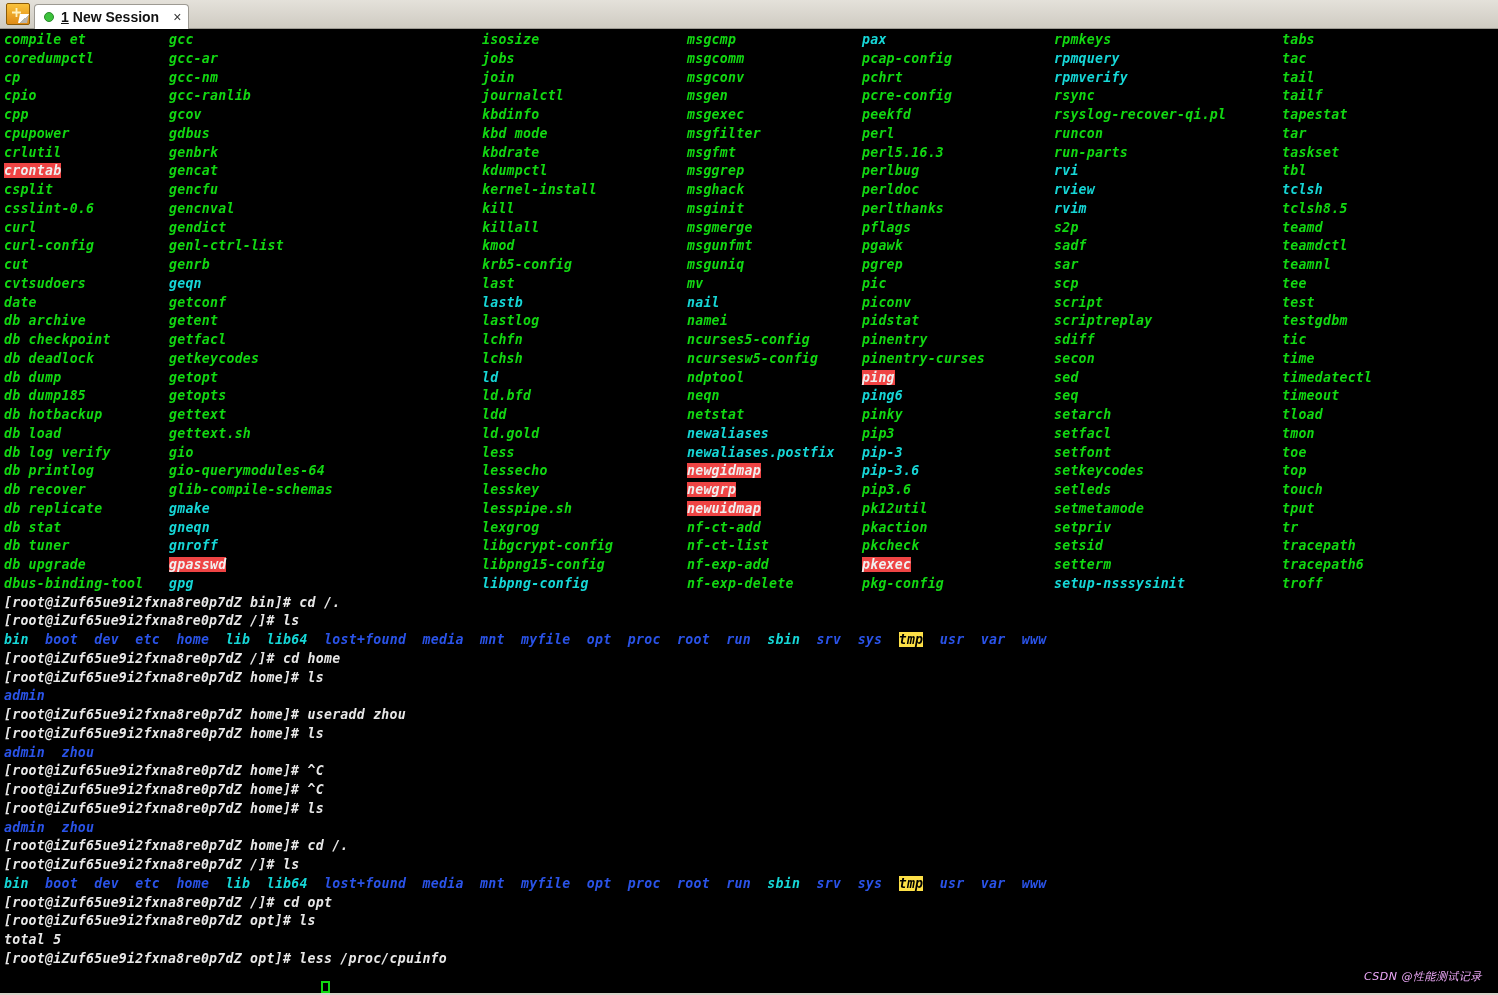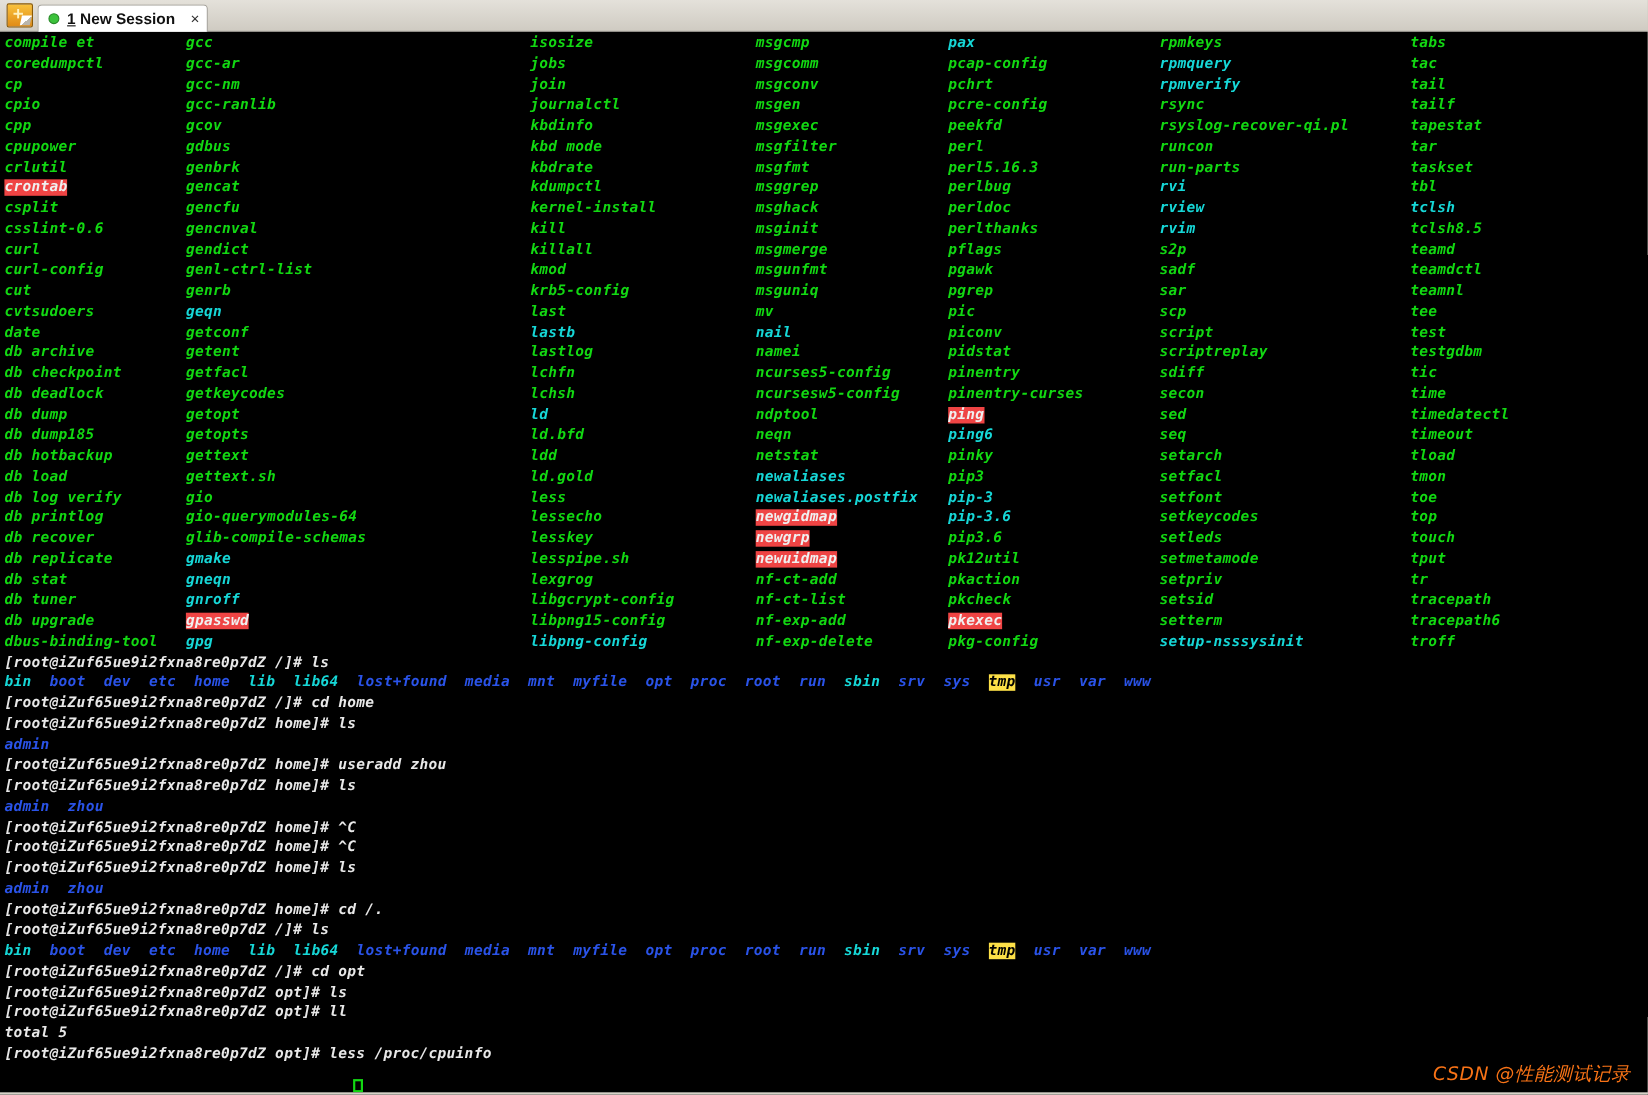--- a/index.html
+++ b/index.html
@@ -114,23 +114,23 @@
   .b  { color: #2a53e8; }            
   .w  { color: #e8e8e8; font-weight: bold; }  
   .setuid { background: #ef4444; color: #f0f0f0; }
   .sticky { background: #fde047; color: #000000; }
   .blank { color: transparent; }
 
   #watermark {
     position: absolute;
     right: 16px;
     bottom: 6px;
-    color: #f97316;
+    color: #f0abfc;
     font-family: "DejaVu Sans", sans-serif;
-    font-size: 17px;
+    font-size: 11px;
     font-weight: normal;
     letter-spacing: 0.5px;
   }
   #cursor {
     position: absolute;
     left: 321px;
     bottom: 0px;
     width: 9px;
     height: 12px;
     border: 2px solid #12d812;
@@ -155,37 +155,37 @@
     <div id="cols">
         <div class="col"><div class="row"><span class="g">compile et</span></div><div class="row"><span class="g">coredumpctl</span></div><div class="row"><span class="g">cp</span></div><div class="row"><span class="g">cpio</span></div><div class="row"><span class="g">cpp</span></div><div class="row"><span class="g">cpupower</span></div><div class="row"><span class="g">crlutil</span></div><div class="row"><span class="g setuid">crontab</span></div><div class="row"><span class="g">csplit</span></div><div class="row"><span class="g">csslint-0.6</span></div><div class="row"><span class="g">curl</span></div><div class="row"><span class="g">curl-config</span></div><div class="row"><span class="g">cut</span></div><div class="row"><span class="g">cvtsudoers</span></div><div class="row"><span class="g">date</span></div><div class="row"><span class="g">db archive</span></div><div class="row"><span class="g">db checkpoint</span></div><div class="row"><span class="g">db deadlock</span></div><div class="row"><span class="g">db dump</span></div><div class="row"><span class="g">db dump185</span></div><div class="row"><span class="g">db hotbackup</span></div><div class="row"><span class="g">db load</span></div><div class="row"><span class="g">db log verify</span></div><div class="row"><span class="g">db printlog</span></div><div class="row"><span class="g">db recover</span></div><div class="row"><span class="g">db replicate</span></div><div class="row"><span class="g">db stat</span></div><div class="row"><span class="g">db tuner</span></div><div class="row"><span class="g">db upgrade</span></div><div class="row"><span class="g">dbus-binding-tool</span></div></div>
         <div class="col"><div class="row"><span class="g">gcc</span></div><div class="row"><span class="g">gcc-ar</span></div><div class="row"><span class="g">gcc-nm</span></div><div class="row"><span class="g">gcc-ranlib</span></div><div class="row"><span class="g">gcov</span></div><div class="row"><span class="g">gdbus</span></div><div class="row"><span class="g">genbrk</span></div><div class="row"><span class="g">gencat</span></div><div class="row"><span class="g">gencfu</span></div><div class="row"><span class="g">gencnval</span></div><div class="row"><span class="g">gendict</span></div><div class="row"><span class="g">genl-ctrl-list</span></div><div class="row"><span class="g">genrb</span></div><div class="row"><span class="c">geqn</span></div><div class="row"><span class="g">getconf</span></div><div class="row"><span class="g">getent</span></div><div class="row"><span class="g">getfacl</span></div><div class="row"><span class="g">getkeycodes</span></div><div class="row"><span class="g">getopt</span></div><div class="row"><span class="g">getopts</span></div><div class="row"><span class="g">gettext</span></div><div class="row"><span class="g">gettext.sh</span></div><div class="row"><span class="g">gio</span></div><div class="row"><span class="g">gio-querymodules-64</span></div><div class="row"><span class="g">glib-compile-schemas</span></div><div class="row"><span class="c">gmake</span></div><div class="row"><span class="c">gneqn</span></div><div class="row"><span class="c">gnroff</span></div><div class="row"><span class="g setuid">gpasswd</span></div><div class="row"><span class="c">gpg</span></div></div>
         <div class="col"><div class="row"><span class="g">isosize</span></div><div class="row"><span class="g">jobs</span></div><div class="row"><span class="g">join</span></div><div class="row"><span class="g">journalctl</span></div><div class="row"><span class="g">kbdinfo</span></div><div class="row"><span class="g">kbd mode</span></div><div class="row"><span class="g">kbdrate</span></div><div class="row"><span class="g">kdumpctl</span></div><div class="row"><span class="g">kernel-install</span></div><div class="row"><span class="g">kill</span></div><div class="row"><span class="g">killall</span></div><div class="row"><span class="g">kmod</span></div><div class="row"><span class="g">krb5-config</span></div><div class="row"><span class="g">last</span></div><div class="row"><span class="c">lastb</span></div><div class="row"><span class="g">lastlog</span></div><div class="row"><span class="g">lchfn</span></div><div class="row"><span class="g">lchsh</span></div><div class="row"><span class="c">ld</span></div><div class="row"><span class="g">ld.bfd</span></div><div class="row"><span class="g">ldd</span></div><div class="row"><span class="g">ld.gold</span></div><div class="row"><span class="g">less</span></div><div class="row"><span class="g">lessecho</span></div><div class="row"><span class="g">lesskey</span></div><div class="row"><span class="g">lesspipe.sh</span></div><div class="row"><span class="g">lexgrog</span></div><div class="row"><span class="g">libgcrypt-config</span></div><div class="row"><span class="g">libpng15-config</span></div><div class="row"><span class="c">libpng-config</span></div></div>
         <div class="col"><div class="row"><span class="g">msgcmp</span></div><div class="row"><span class="g">msgcomm</span></div><div class="row"><span class="g">msgconv</span></div><div class="row"><span class="g">msgen</span></div><div class="row"><span class="g">msgexec</span></div><div class="row"><span class="g">msgfilter</span></div><div class="row"><span class="g">msgfmt</span></div><div class="row"><span class="g">msggrep</span></div><div class="row"><span class="g">msghack</span></div><div class="row"><span class="g">msginit</span></div><div class="row"><span class="g">msgmerge</span></div><div class="row"><span class="g">msgunfmt</span></div><div class="row"><span class="g">msguniq</span></div><div class="row"><span class="g">mv</span></div><div class="row"><span class="c">nail</span></div><div class="row"><span class="g">namei</span></div><div class="row"><span class="g">ncurses5-config</span></div><div class="row"><span class="g">ncursesw5-config</span></div><div class="row"><span class="g">ndptool</span></div><div class="row"><span class="g">neqn</span></div><div class="row"><span class="g">netstat</span></div><div class="row"><span class="c">newaliases</span></div><div class="row"><span class="c">newaliases.postfix</span></div><div class="row"><span class="g setuid">newgidmap</span></div><div class="row"><span class="g setuid">newgrp</span></div><div class="row"><span class="g setuid">newuidmap</span></div><div class="row"><span class="g">nf-ct-add</span></div><div class="row"><span class="g">nf-ct-list</span></div><div class="row"><span class="g">nf-exp-add</span></div><div class="row"><span class="g">nf-exp-delete</span></div></div>
         <div class="col"><div class="row"><span class="c">pax</span></div><div class="row"><span class="g">pcap-config</span></div><div class="row"><span class="g">pchrt</span></div><div class="row"><span class="g">pcre-config</span></div><div class="row"><span class="g">peekfd</span></div><div class="row"><span class="g">perl</span></div><div class="row"><span class="g">perl5.16.3</span></div><div class="row"><span class="g">perlbug</span></div><div class="row"><span class="g">perldoc</span></div><div class="row"><span class="g">perlthanks</span></div><div class="row"><span class="g">pflags</span></div><div class="row"><span class="g">pgawk</span></div><div class="row"><span class="g">pgrep</span></div><div class="row"><span class="g">pic</span></div><div class="row"><span class="g">piconv</span></div><div class="row"><span class="g">pidstat</span></div><div class="row"><span class="g">pinentry</span></div><div class="row"><span class="g">pinentry-curses</span></div><div class="row"><span class="g setuid">ping</span></div><div class="row"><span class="c">ping6</span></div><div class="row"><span class="g">pinky</span></div><div class="row"><span class="g">pip3</span></div><div class="row"><span class="c">pip-3</span></div><div class="row"><span class="c">pip-3.6</span></div><div class="row"><span class="g">pip3.6</span></div><div class="row"><span class="g">pk12util</span></div><div class="row"><span class="g">pkaction</span></div><div class="row"><span class="g">pkcheck</span></div><div class="row"><span class="g setuid">pkexec</span></div><div class="row"><span class="g">pkg-config</span></div></div>
         <div class="col"><div class="row"><span class="g">rpmkeys</span></div><div class="row"><span class="c">rpmquery</span></div><div class="row"><span class="c">rpmverify</span></div><div class="row"><span class="g">rsync</span></div><div class="row"><span class="g">rsyslog-recover-qi.pl</span></div><div class="row"><span class="g">runcon</span></div><div class="row"><span class="g">run-parts</span></div><div class="row"><span class="c">rvi</span></div><div class="row"><span class="c">rview</span></div><div class="row"><span class="c">rvim</span></div><div class="row"><span class="g">s2p</span></div><div class="row"><span class="g">sadf</span></div><div class="row"><span class="g">sar</span></div><div class="row"><span class="g">scp</span></div><div class="row"><span class="g">script</span></div><div class="row"><span class="g">scriptreplay</span></div><div class="row"><span class="g">sdiff</span></div><div class="row"><span class="g">secon</span></div><div class="row"><span class="g">sed</span></div><div class="row"><span class="g">seq</span></div><div class="row"><span class="g">setarch</span></div><div class="row"><span class="g">setfacl</span></div><div class="row"><span class="g">setfont</span></div><div class="row"><span class="g">setkeycodes</span></div><div class="row"><span class="g">setleds</span></div><div class="row"><span class="g">setmetamode</span></div><div class="row"><span class="g">setpriv</span></div><div class="row"><span class="g">setsid</span></div><div class="row"><span class="g">setterm</span></div><div class="row"><span class="c">setup-nsssysinit</span></div></div>
         <div class="col"><div class="row"><span class="g">tabs</span></div><div class="row"><span class="g">tac</span></div><div class="row"><span class="g">tail</span></div><div class="row"><span class="g">tailf</span></div><div class="row"><span class="g">tapestat</span></div><div class="row"><span class="g">tar</span></div><div class="row"><span class="g">taskset</span></div><div class="row"><span class="g">tbl</span></div><div class="row"><span class="c">tclsh</span></div><div class="row"><span class="g">tclsh8.5</span></div><div class="row"><span class="g">teamd</span></div><div class="row"><span class="g">teamdctl</span></div><div class="row"><span class="g">teamnl</span></div><div class="row"><span class="g">tee</span></div><div class="row"><span class="g">test</span></div><div class="row"><span class="g">testgdbm</span></div><div class="row"><span class="g">tic</span></div><div class="row"><span class="g">time</span></div><div class="row"><span class="g">timedatectl</span></div><div class="row"><span class="g">timeout</span></div><div class="row"><span class="g">tload</span></div><div class="row"><span class="g">tmon</span></div><div class="row"><span class="g">toe</span></div><div class="row"><span class="g">top</span></div><div class="row"><span class="g">touch</span></div><div class="row"><span class="g">tput</span></div><div class="row"><span class="g">tr</span></div><div class="row"><span class="g">tracepath</span></div><div class="row"><span class="g">tracepath6</span></div><div class="row"><span class="g">troff</span></div></div>
       </div>
     <div id="session">
+        <div class="row"><span class="w">[root@iZuf65ue9i2fxna8re0p7dZ bin]# </span><span class="w">cd /.</span></div>
         <div class="row"><span class="w">[root@iZuf65ue9i2fxna8re0p7dZ /]# </span><span class="w">ls</span></div>
         <div class="row"><span class="c">bin</span><span class="blank">  </span><span class="b">boot</span><span class="blank">  </span><span class="b">dev</span><span class="blank">  </span><span class="b">etc</span><span class="blank">  </span><span class="b">home</span><span class="blank">  </span><span class="c">lib</span><span class="blank">  </span><span class="c">lib64</span><span class="blank">  </span><span class="b">lost+found</span><span class="blank">  </span><span class="b">media</span><span class="blank">  </span><span class="b">mnt</span><span class="blank">  </span><span class="b">myfile</span><span class="blank">  </span><span class="b">opt</span><span class="blank">  </span><span class="b">proc</span><span class="blank">  </span><span class="b">root</span><span class="blank">  </span><span class="b">run</span><span class="blank">  </span><span class="c">sbin</span><span class="blank">  </span><span class="b">srv</span><span class="blank">  </span><span class="b">sys</span><span class="blank">  </span><span class="sticky">tmp</span><span class="blank">  </span><span class="b">usr</span><span class="blank">  </span><span class="b">var</span><span class="blank">  </span><span class="b">www</span></div>
         <div class="row"><span class="w">[root@iZuf65ue9i2fxna8re0p7dZ /]# </span><span class="w">cd home</span></div>
         <div class="row"><span class="w">[root@iZuf65ue9i2fxna8re0p7dZ home]# </span><span class="w">ls</span></div>
         <div class="row"><span class="b">admin</span></div>
         <div class="row"><span class="w">[root@iZuf65ue9i2fxna8re0p7dZ home]# </span><span class="w">useradd zhou</span></div>
         <div class="row"><span class="w">[root@iZuf65ue9i2fxna8re0p7dZ home]# </span><span class="w">ls</span></div>
         <div class="row"><span class="b">admin</span><span class="blank">  </span><span class="b">zhou</span></div>
         <div class="row"><span class="w">[root@iZuf65ue9i2fxna8re0p7dZ home]# </span><span class="w">^C</span></div>
         <div class="row"><span class="w">[root@iZuf65ue9i2fxna8re0p7dZ home]# </span><span class="w">^C</span></div>
         <div class="row"><span class="w">[root@iZuf65ue9i2fxna8re0p7dZ home]# </span><span class="w">ls</span></div>
         <div class="row"><span class="b">admin</span><span class="blank">  </span><span class="b">zhou</span></div>
         <div class="row"><span class="w">[root@iZuf65ue9i2fxna8re0p7dZ home]# </span><span class="w">cd /.</span></div>
         <div class="row"><span class="w">[root@iZuf65ue9i2fxna8re0p7dZ /]# </span><span class="w">ls</span></div>
         <div class="row"><span class="c">bin</span><span class="blank">  </span><span class="b">boot</span><span class="blank">  </span><span class="b">dev</span><span class="blank">  </span><span class="b">etc</span><span class="blank">  </span><span class="b">home</span><span class="blank">  </span><span class="c">lib</span><span class="blank">  </span><span class="c">lib64</span><span class="blank">  </span><span class="b">lost+found</span><span class="blank">  </span><span class="b">media</span><span class="blank">  </span><span class="b">mnt</span><span class="blank">  </span><span class="b">myfile</span><span class="blank">  </span><span class="b">opt</span><span class="blank">  </span><span class="b">proc</span><span class="blank">  </span><span class="b">root</span><span class="blank">  </span><span class="b">run</span><span class="blank">  </span><span class="c">sbin</span><span class="blank">  </span><span class="b">srv</span><span class="blank">  </span><span class="b">sys</span><span class="blank">  </span><span class="sticky">tmp</span><span class="blank">  </span><span class="b">usr</span><span class="blank">  </span><span class="b">var</span><span class="blank">  </span><span class="b">www</span></div>
         <div class="row"><span class="w">[root@iZuf65ue9i2fxna8re0p7dZ /]# </span><span class="w">cd opt</span></div>
         <div class="row"><span class="w">[root@iZuf65ue9i2fxna8re0p7dZ opt]# </span><span class="w">ls</span></div>
-        <div class="row"><span class="w">[root@iZuf65ue9i2fxna8re0p7dZ opt]# </span><span class="w">ll</span></div>
         <div class="row"><span class="w">total 5</span></div>
         <div class="row"><span class="w">[root@iZuf65ue9i2fxna8re0p7dZ opt]# </span><span class="w">less /proc/cpuinfo</span></div>
       </div>
   </div>
   <div id="cursor"></div>
   <div id="watermark">CSDN @性能测试记录</div>
 </div>
 
 </body></html>

